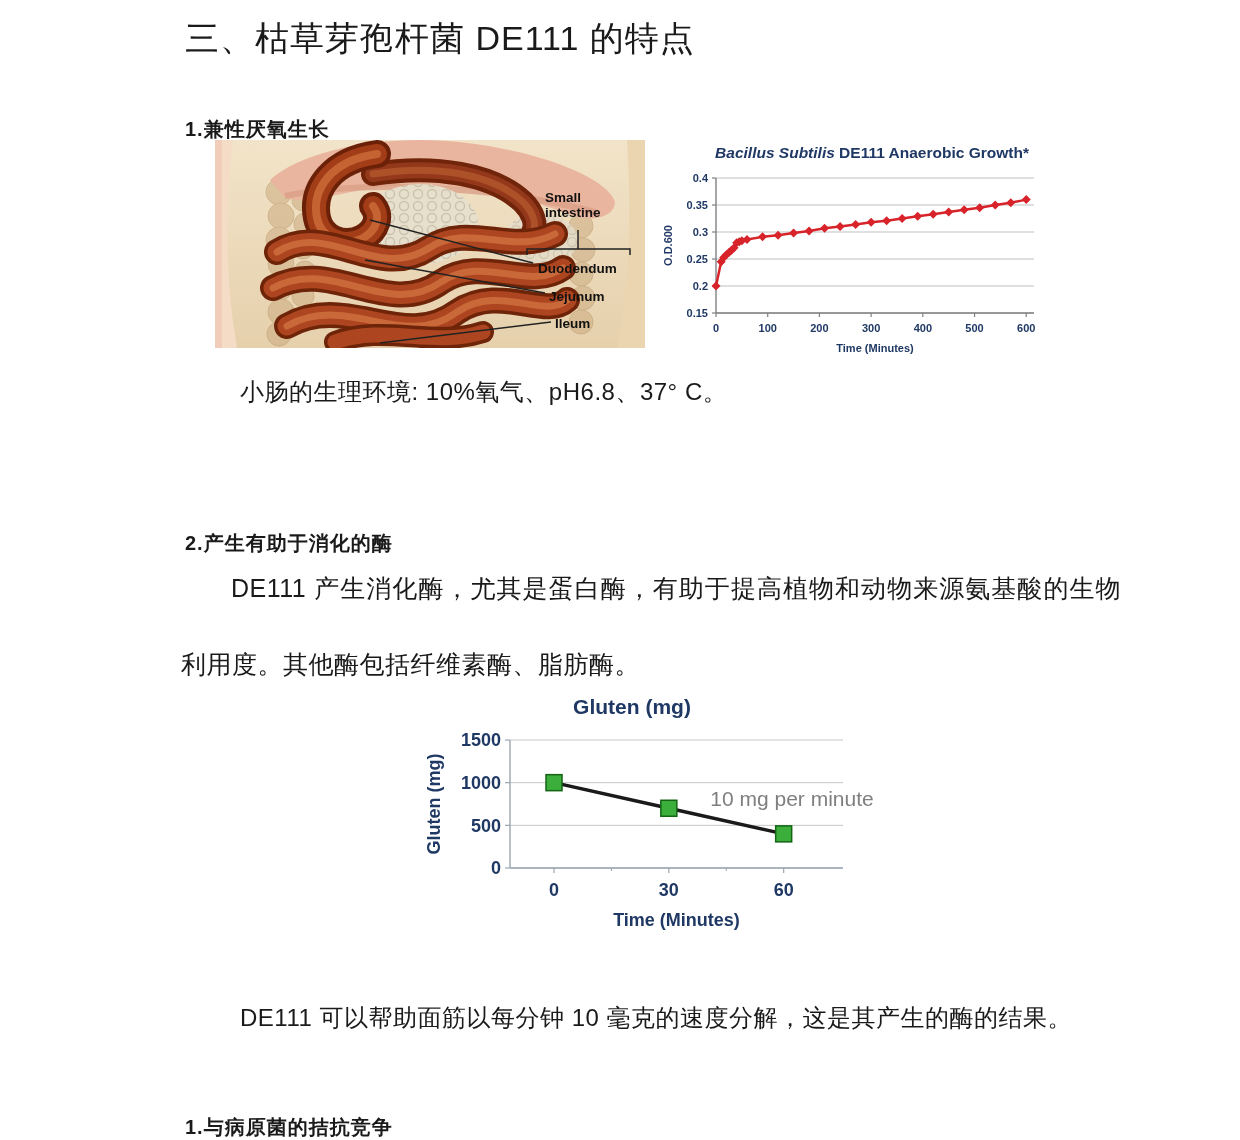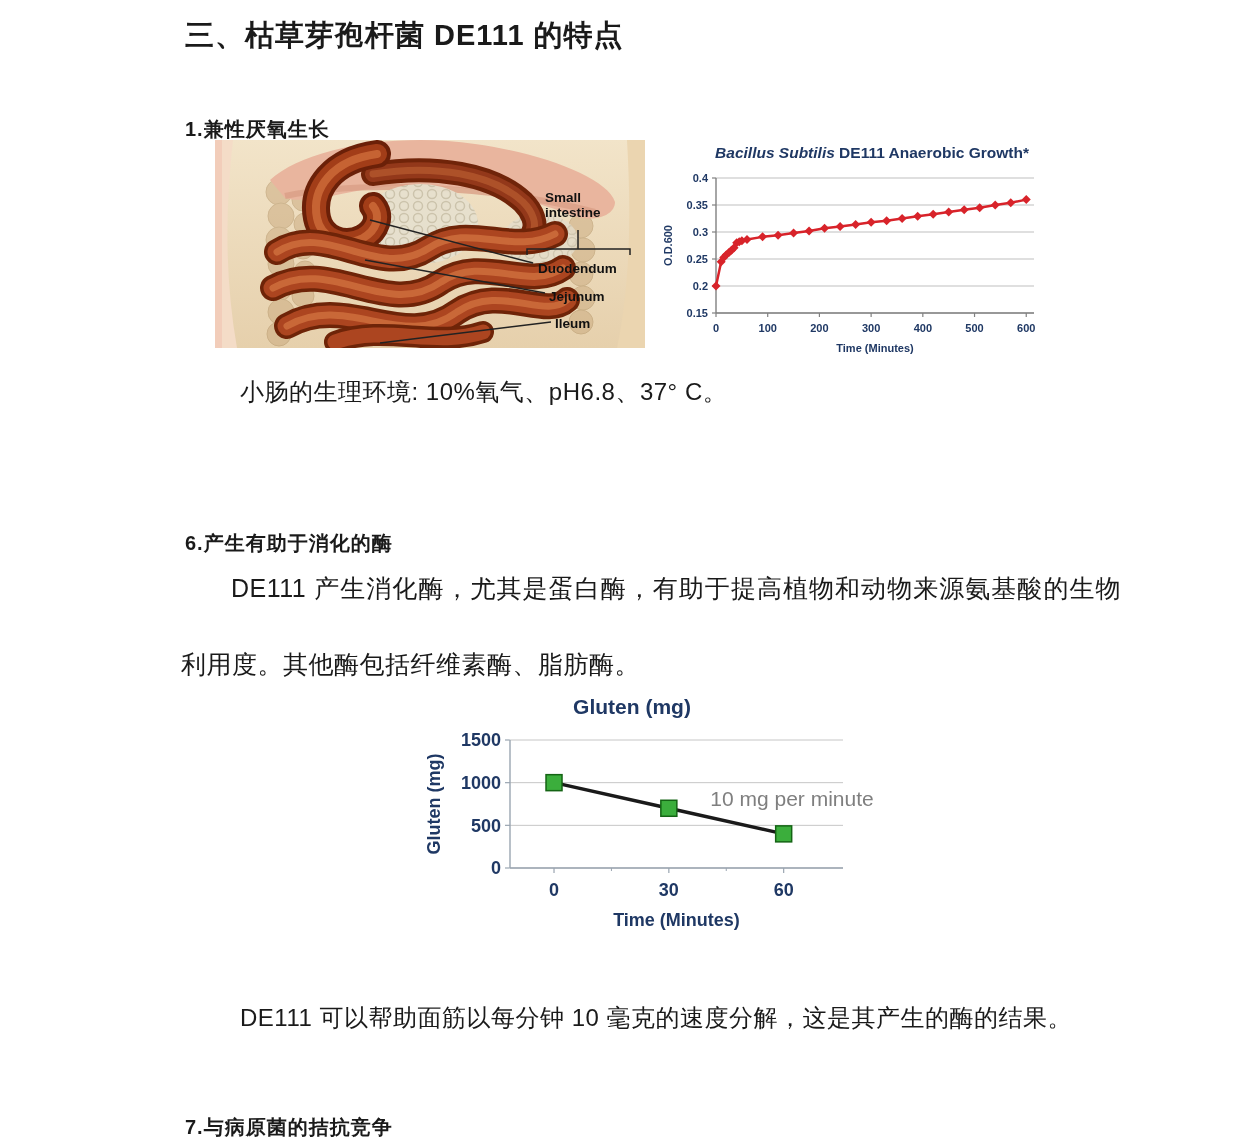--- a/index.html
+++ b/index.html
@@ -1,19 +1,19 @@
 <!DOCTYPE html>
 <html><head>
 <meta charset="utf-8">
 <style>
   html,body{margin:0;padding:0;background:#ffffff;}
   body{width:1240px;height:1140px;position:relative;overflow:hidden;
        font-family:"Liberation Sans","DejaVu Sans",sans-serif;color:#1a1a1a;}
   .abs{position:absolute;}
-  .h1{font-size:29px;font-weight:bold;letter-spacing:1px;}
+  .h1{font-size:34px;font-weight:normal;letter-spacing:1px;}
   .h2{font-size:20px;font-weight:bold;letter-spacing:1px;margin-top:28px;}
   .body-text{font-size:24px;line-height:40px;letter-spacing:0.5px;}
   .para{font-size:25px;line-height:76px;letter-spacing:0.5px;
         text-align:justify;text-justify:inter-character;text-indent:2em;}
   svg text{font-family:"Liberation Sans","DejaVu Sans",sans-serif;}
   .fig-label{font-size:13.5px;font-weight:bold;fill:#111;}
 </style>
 </head>
 <body>
 
@@ -174,21 +174,21 @@
       <path d="M337.219512195122 70.50000000000001L341.719512195122 75.00000000000001L337.219512195122 79.50000000000001L332.719512195122 75.00000000000001Z" fill="#D8232A"></path>
       <path d="M352.7317073170732 68.34L357.2317073170732 72.84L352.7317073170732 77.34L348.2317073170732 72.84Z" fill="#D8232A"></path>
       <path d="M368.2439024390244 65.10000000000001L372.7439024390244 69.60000000000001L368.2439024390244 74.10000000000001L363.7439024390244 69.60000000000001Z" fill="#D8232A"></path>
       <text x="214" y="28" text-anchor="middle" font-weight="bold" font-size="15.5" fill="#1F3864"><tspan font-style="italic">Bacillus Subtilis</tspan><tspan> DE111 Anaerobic Growth*</tspan></text>
       <text x="217" y="222" text-anchor="middle" font-weight="bold" font-size="11" fill="#1F3864">Time (Minutes)</text>
       <text x="14" y="115.5" text-anchor="middle" font-weight="bold" font-size="11" fill="#1F3864" transform="rotate(-90 14 115.5)">O.D.600</text>
     </svg>
 
   <div class="body-text abs" style="left:240px;top:372px">小肠的生理环境: 10%氧气、pH6.8、37° C。</div>
 
-  <div class="h2 abs" style="left:185px;top:502px">6.产生有助于消化的酶</div>
+  <div class="h2 abs" style="left:185px;top:502px">2.产生有助于消化的酶</div>
 
   <div class="para abs" style="left:181px;top:550px;width:940px">DE111 产生消化酶，尤其是蛋白酶，有助于提高植物和动物来源氨基酸的生物利用度。其他酶包括纤维素酶、脂肪酶。</div>
 
   <svg class="abs" style="left:420px;top:688px" width="470" height="248" id="chart2" viewBox="0 0 470 248">
       <line x1="90" y1="180" x2="423" y2="180" stroke="#C6C6C6" stroke-width="1"></line>
       <line x1="85" y1="180" x2="90" y2="180" stroke="#9AA5B1" stroke-width="1.2"></line>
       <text x="81" y="186.48" text-anchor="end" font-size="18" font-weight="bold" fill="#1F3864">0</text>
       <line x1="90" y1="137.33333333333334" x2="423" y2="137.33333333333334" stroke="#C6C6C6" stroke-width="1"></line>
       <line x1="85" y1="137.33333333333334" x2="90" y2="137.33333333333334" stroke="#9AA5B1" stroke-width="1.2"></line>
       <text x="81" y="143.81333333333333" text-anchor="end" font-size="18" font-weight="bold" fill="#1F3864">500</text>
@@ -213,14 +213,14 @@
       <rect x="240.8448275862069" y="112.26666666666667" width="16" height="16" fill="#3BAE3C" stroke="#146414" stroke-width="1.5"></rect>
       <rect x="355.6724137931035" y="137.86666666666667" width="16" height="16" fill="#3BAE3C" stroke="#146414" stroke-width="1.5"></rect>
       <text x="212" y="26" text-anchor="middle" font-weight="bold" font-size="21" fill="#1F3864">Gluten (mg)</text>
       <text x="256.5" y="238" text-anchor="middle" font-weight="bold" font-size="18" fill="#1F3864">Time (Minutes)</text>
       <text x="20" y="116" text-anchor="middle" font-weight="bold" font-size="18" fill="#1F3864" transform="rotate(-90 20 116)">Gluten (mg)</text>
       <text x="372" y="118" text-anchor="middle" font-size="21" fill="#7F7F7F">10 mg per minute</text>
     </svg>
 
   <div class="body-text abs" style="left:240px;top:998px">DE111 可以帮助面筋以每分钟 10 毫克的速度分解，这是其产生的酶的结果。</div>
 
-  <div class="h2 abs" style="left:185px;top:1086px">7.与病原菌的拮抗竞争</div>
+  <div class="h2 abs" style="left:185px;top:1086px">1.与病原菌的拮抗竞争</div>
 </div>
 
 </body></html>

